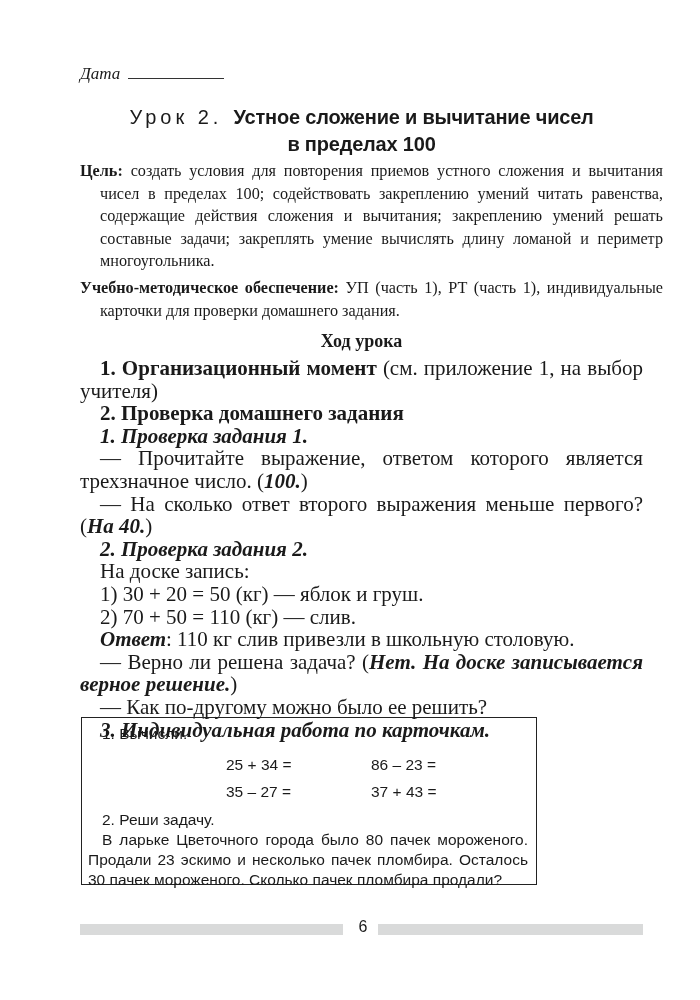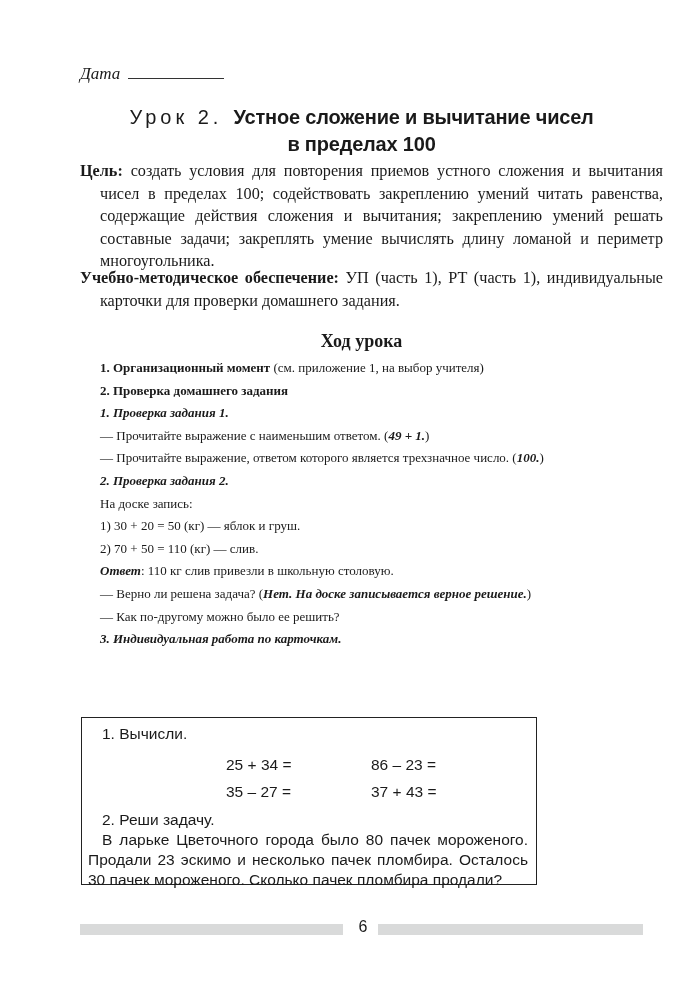--- a/index.html
+++ b/index.html
@@ -7,23 +7,23 @@
   .serif { font-family: "Liberation Serif", "DejaVu Serif", serif; }
   .sans { font-family: "Liberation Sans", "DejaVu Sans", sans-serif; }
   .date-line { position:absolute; left:80px; top:64px; font-size:17px; font-style:italic; }
   .date-line .blank { display:inline-block; width:96px; border-bottom:1px solid #333; margin-left:8px; height:12px; }
   .title { position:absolute; left:80px; width:563px; top:104px; text-align:center; font-size:20px; line-height:27px; }
   .title .lesson { letter-spacing:4px; font-weight:normal; }
   .title b { font-weight:bold; letter-spacing:-0.2px; }
   .para { position:absolute; left:80px; width:563px; font-size:16.2px; line-height:22.5px; text-align:justify; }
   .hang { padding-left:20px; text-indent:-20px; }
   .goal { top:160px; }
-  .support { top:267px; }
+  .support { top:277px; }
   .heading { position:absolute; left:80px; width:563px; top:331px; text-align:center; font-size:18px; font-weight:bold; }
-  .flow { position:absolute; left:80px; width:563px; top:357px; font-size:13px; line-height:22.6px; }
+  .flow { position:absolute; left:80px; width:563px; top:357px; font-size:21px; line-height:22.6px; }
   .flow p { margin:0; text-indent:20px; text-align:justify; }
   .flow i { font-style:italic;font-weight:bold; }
   .card { position:absolute; left:81px; top:717px; width:456px; height:168px; border:1.5px solid #222; box-sizing:border-box; font-size:15.5px; line-height:20px; }
   .card .h { position:absolute; left:20px; }
   .card .expr { position:absolute; font-size:15.5px; }
   .card .task { position:absolute; left:6px; right:8px; top:112px; text-align:justify; }
   .card .task p { margin:0; text-indent:14px; }
   .footer-bar { position:absolute; top:924px; height:11px; background:#d9dada; }
   .page-num { position:absolute; top:918px; left:350px; width:26px; text-align:center; font-size:16px; }
 </style>
@@ -49,22 +49,22 @@
   <b>Учебно-методическое обеспечение:</b>
   <span>УП (часть 1), РТ (часть 1), индивидуальные карточки для проверки домашнего задания.</span>
 </div>
 
 <div class="heading serif">Ход урока</div>
 
 <div class="flow serif">
   <p><b>1. Организационный момент</b> <span>(см. приложение 1, на выбор учителя)</span></p>
   <p><b>2. Проверка домашнего задания</b></p>
   <p><i>1. Проверка задания 1.</i></p>
-  <p><span>— Прочитайте выражение с наименьшим ответом. (</span><i>49 + 1.</i><span>)</span></p>
   <p><span>— Прочитайте выражение, ответом которого является трехзначное число. (</span><i>100.</i><span>)</span></p>
+  <p><span>— На сколько ответ второго выражения меньше первого? (</span><i>На 40.</i><span>)</span></p>
   <p><i>2. Проверка задания 2.</i></p>
   <p>На доске запись:</p>
   <p>1) 30 + 20 = 50 (кг) — яблок и груш.</p>
   <p>2) 70 + 50 = 110 (кг) — слив.</p>
   <p><i>Ответ</i><span>: 110 кг слив привезли в школьную столовую.</span></p>
   <p><span>— Верно ли решена задача? (</span><i>Нет. На доске записывается верное решение.</i><span>)</span></p>
   <p>— Как по-другому можно было ее решить?</p>
   <p><i>3. Индивидуальная работа по карточкам.</i></p>
 </div>
 

